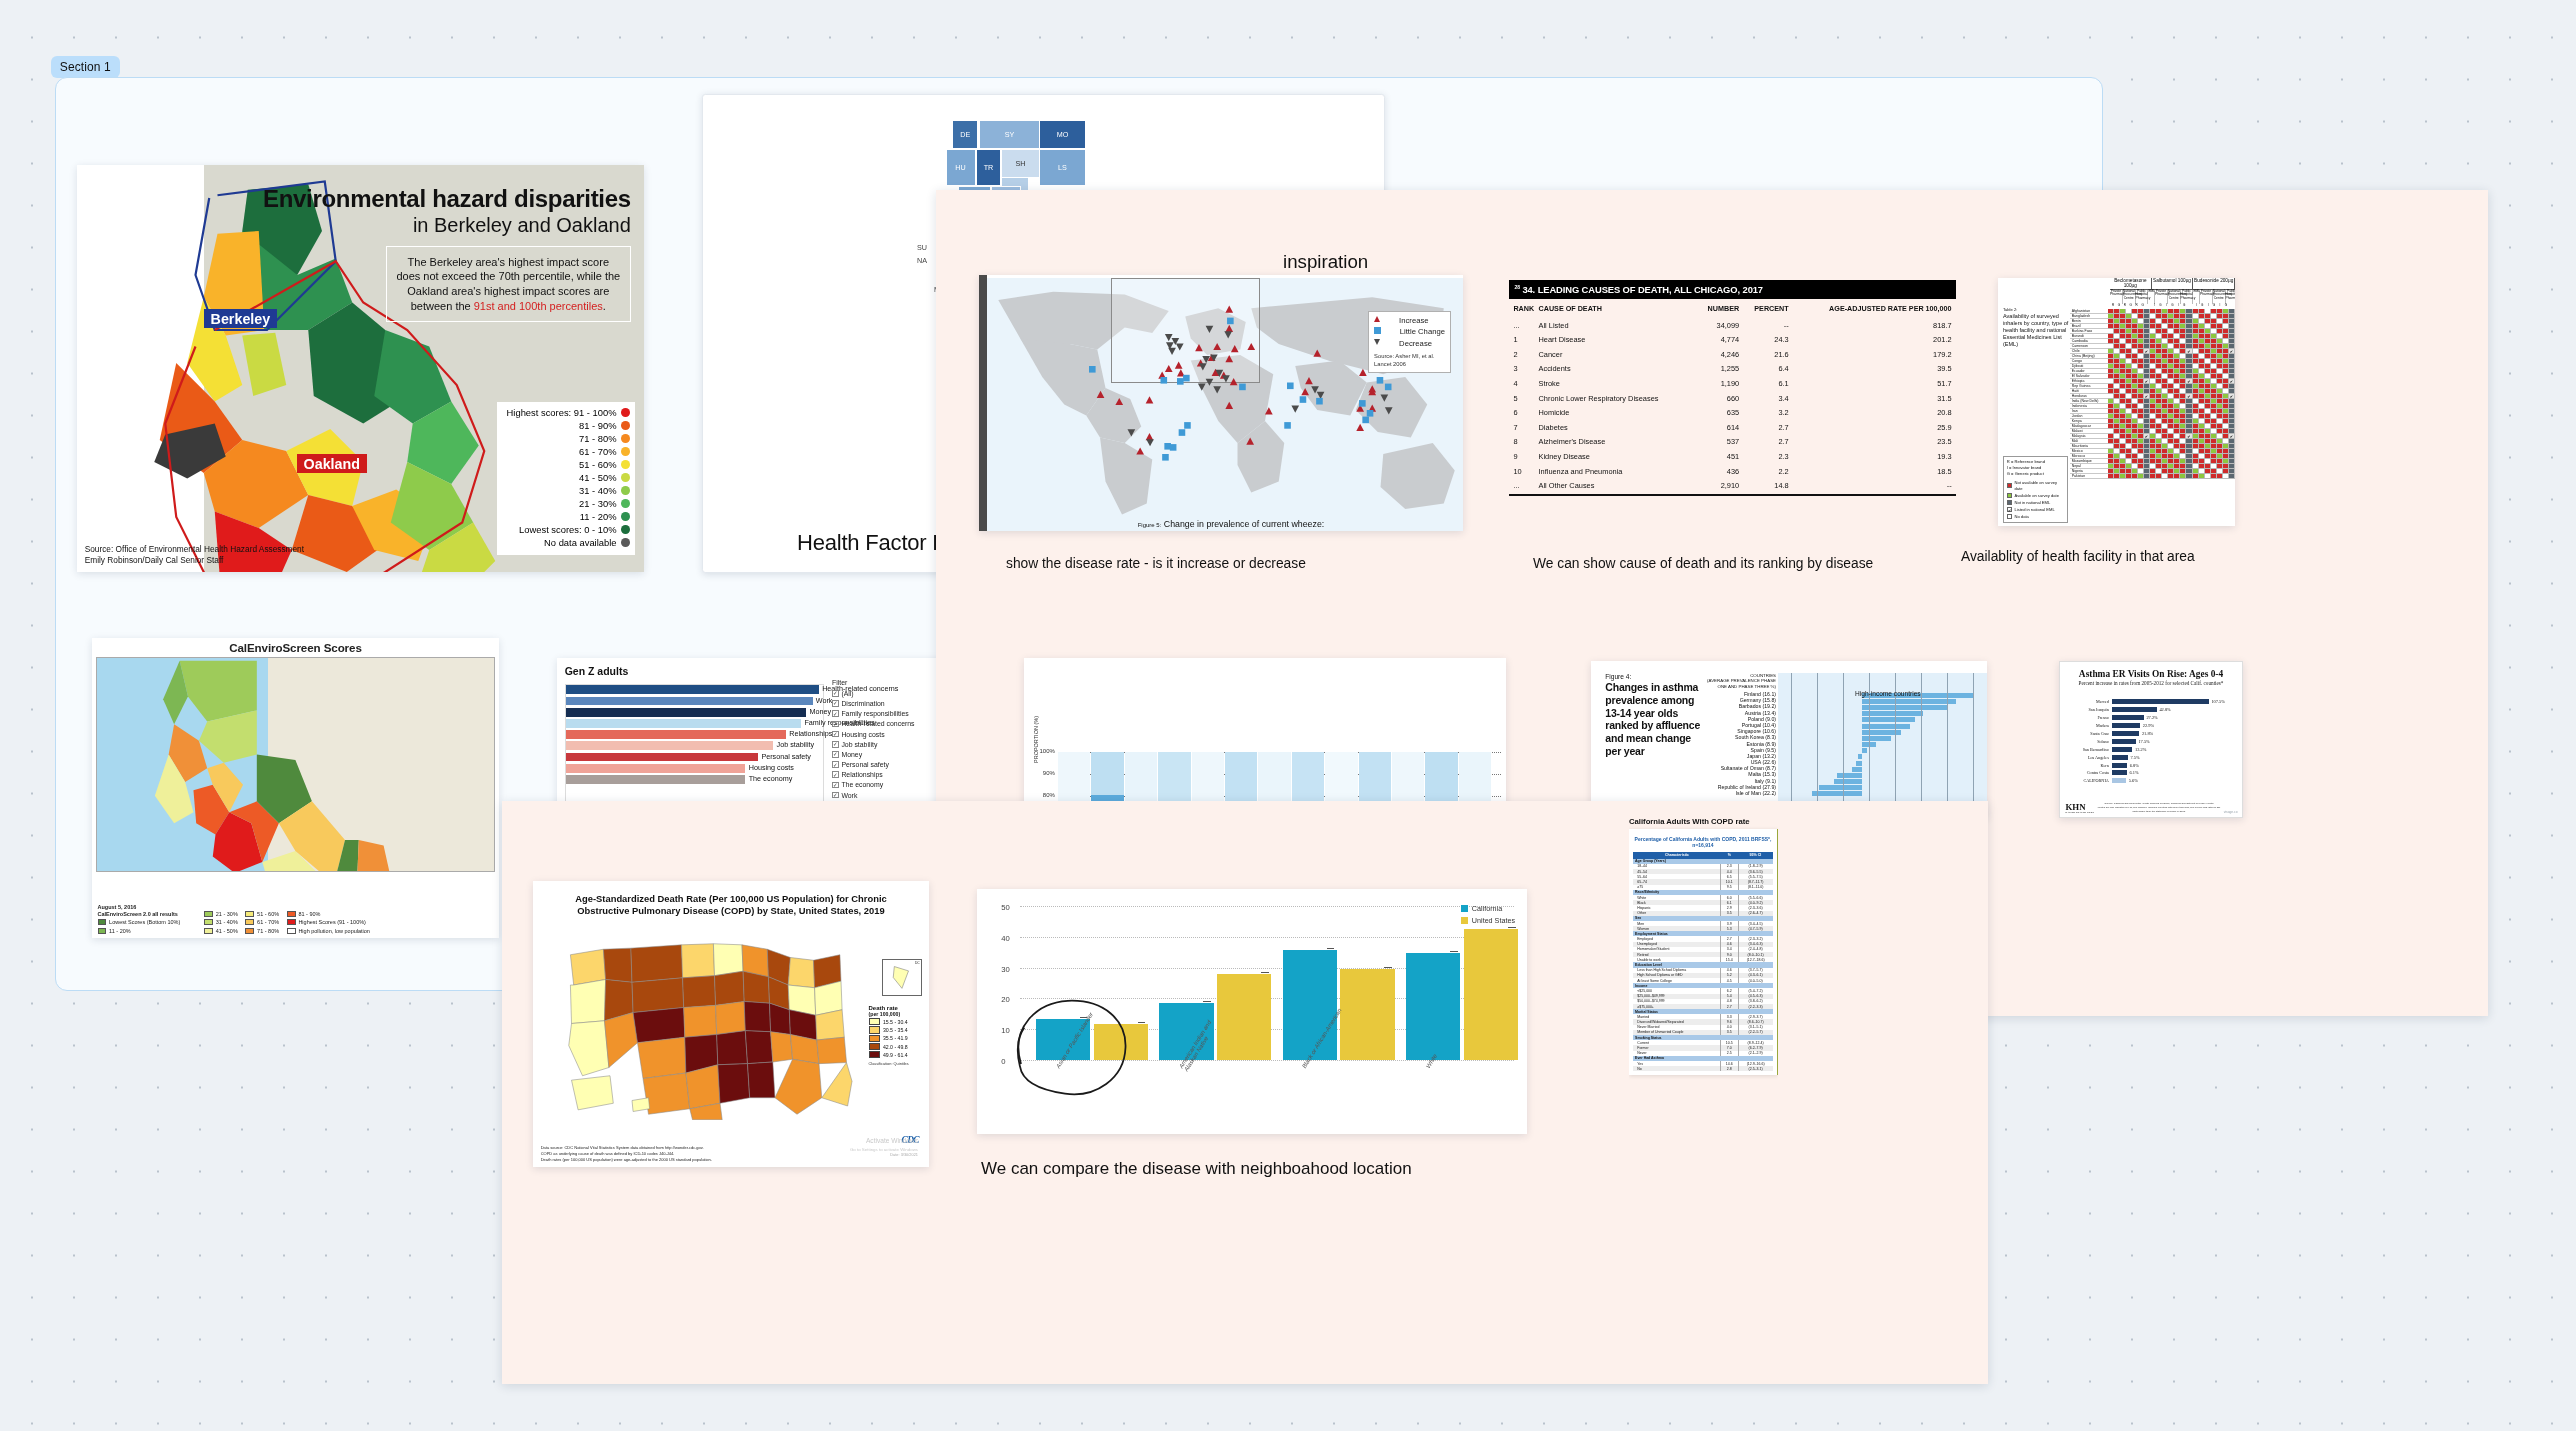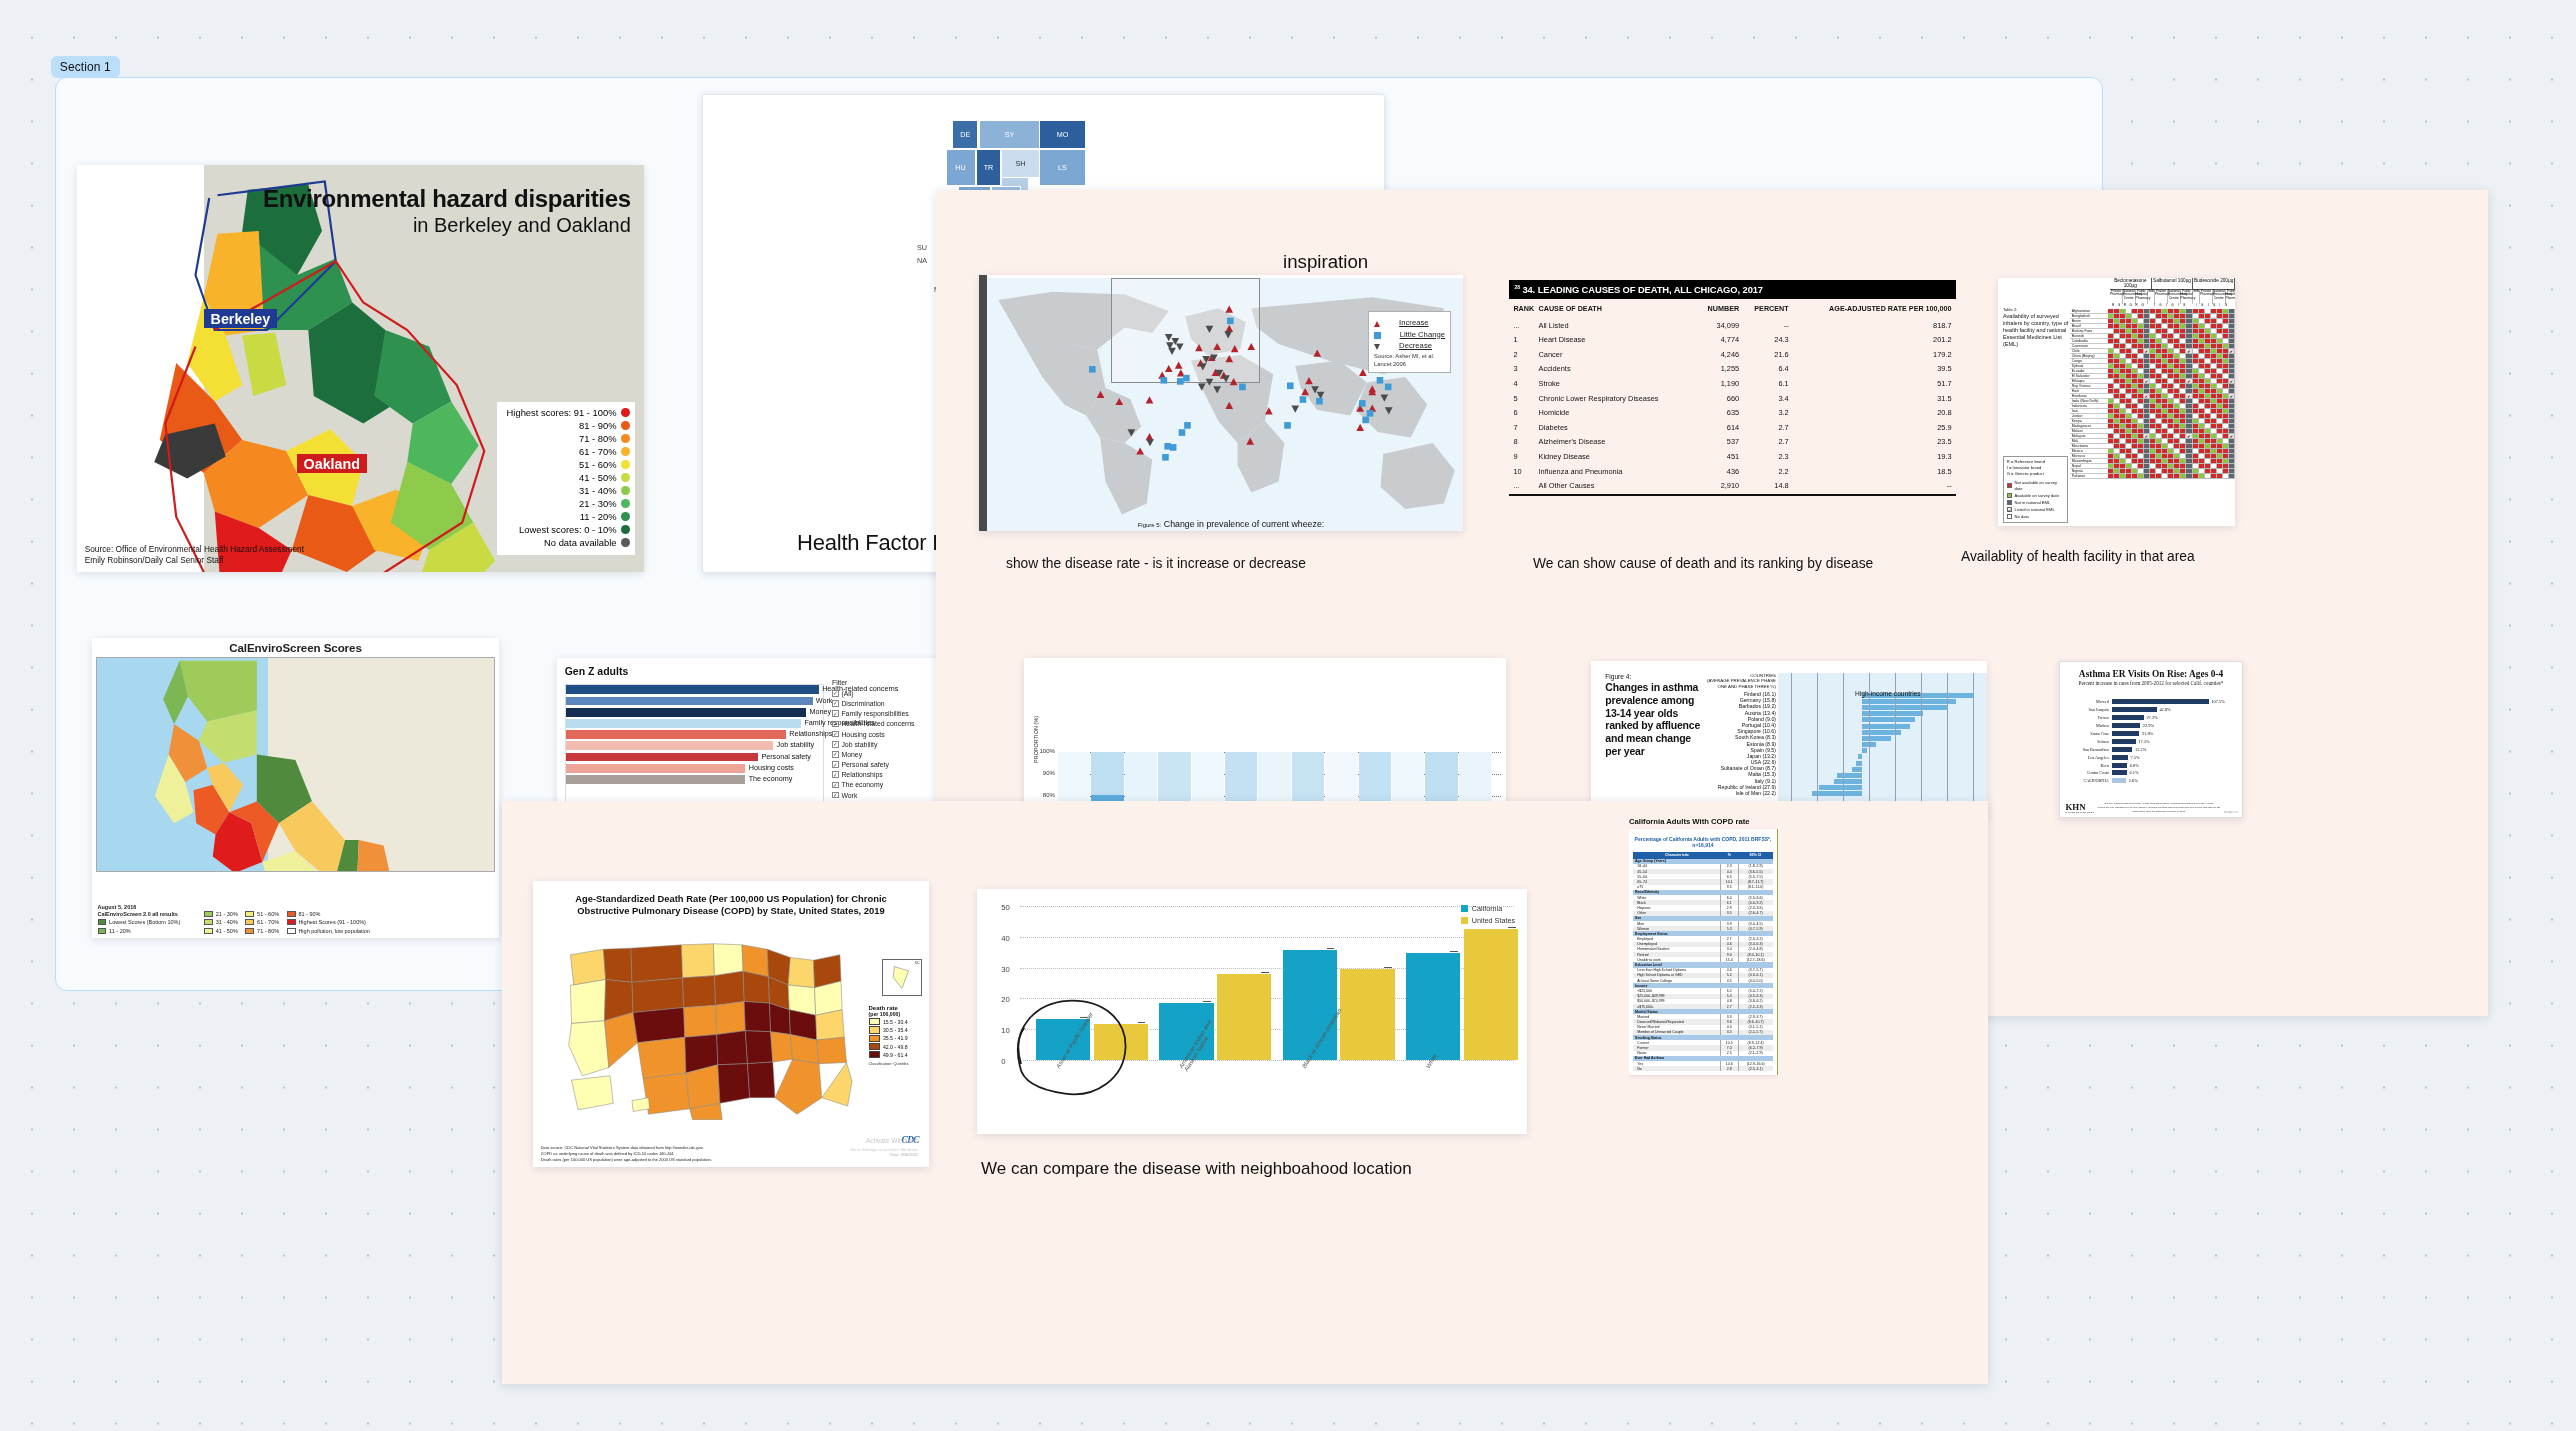--- a/index.html
+++ b/index.html
@@ -87,21 +87,21 @@
   }
   #inspiration-label { position:absolute; left:347px; top:61px; font-size:18.7px; color:#111; font-family:"Liberation Sans Narrow","Liberation Sans",sans-serif;}
   .insp-caption { position:absolute; font-size:13.8px; color:#111; font-family:"Liberation Sans Narrow","Liberation Sans",sans-serif; white-space:nowrap; }
 
   
   #wheeze-card { left:979px; top:275px; width:484px; height:256px; background:#fff; }
   #wheeze-spine { position:absolute; left:0; top:0; width:7.7px; height:100%; background:#4a4a4a; }
   #wheeze-map { position:absolute; left:7.7px; top:3.3px; right:0; bottom:0; background:#eaf4fb; overflow:hidden; }
   .inset-box { position:absolute; border:0.6px solid #8a8a8a; background:rgba(255,255,255,.22); }
   #wheeze-legend { position:absolute; right:12px; top:33px; background:#fff; border:0.6px solid #b0b0b0; padding:3.3px 5px; font-size:7.7px; color:#222; }
-  .wl-row { display:flex; align-items:flex-end; gap:19px; height:11.6px;text-decoration:underline; }
+  .wl-row { display:flex; align-items:flex-start; gap:19px; height:11.6px; }
   .tri-up { width:0;height:0;border-left:3.9px solid transparent;border-right:3.9px solid transparent;border-bottom:6px solid #b5222c; }
   .tri-dn { width:0;height:0;border-left:3.9px solid transparent;border-right:3.9px solid transparent;border-top:6px solid #4b4b4b; }
   .sq-blue { width:6.6px;height:6.6px;background:#3f9ad6; }
   #wheeze-src { font-size:5.8px; color:#333; margin-top:2.8px; line-height:1.3; }
   #wheeze-fig { position:absolute; left:151px; bottom:1.7px; font-size:8.8px; color:#111; white-space:nowrap; }
   #wheeze-fig b { font-size:6px; font-weight:normal; }
 
   
   #death-card { left:1509px; top:280px; width:447px; height:250px; background:#fdf1ec; }
   #death-hdr { background:#000; color:#fff; font-weight:bold; font-size:9.4px; padding:3.9px 5.5px; letter-spacing:-0.1px;}
@@ -250,20 +250,23 @@
         <polyline points="250,300 470,175 520,250 600,300 690,400 740,520 700,650 560,740 420,820 330,870 250,780 180,640 160,470 215,330" fill="none" stroke="#cf1b1b" stroke-width="4"></polyline>
       </svg>
       <div class="city-chip" id="chip-berkeley">Berkeley</div>
       <div class="city-chip" id="chip-oakland">Oakland</div>
 
       <div class="hz-title">
         <div class="l1">Environmental hazard disparities</div>
         <div class="l2">in Berkeley and Oakland</div>
       </div>
 
+      <div id="hz-callout">
+        <span>The Berkeley area's highest impact score does not exceed the 70th percentile, while the Oakland area's highest impact scores are between the </span><span class="red">91st and 100th percentiles</span><span>.</span>
+      </div>
 
       <div id="hz-legend">
           <div class="hz-leg-row">
             <span>Highest scores: 91 - 100%</span>
             <span class="hz-dot" style="background: rgb(224, 27, 27);"></span>
           </div>
           <div class="hz-leg-row">
             <span>81 - 90%</span>
             <span class="hz-dot" style="background: rgb(234, 90, 23);"></span>
           </div>

